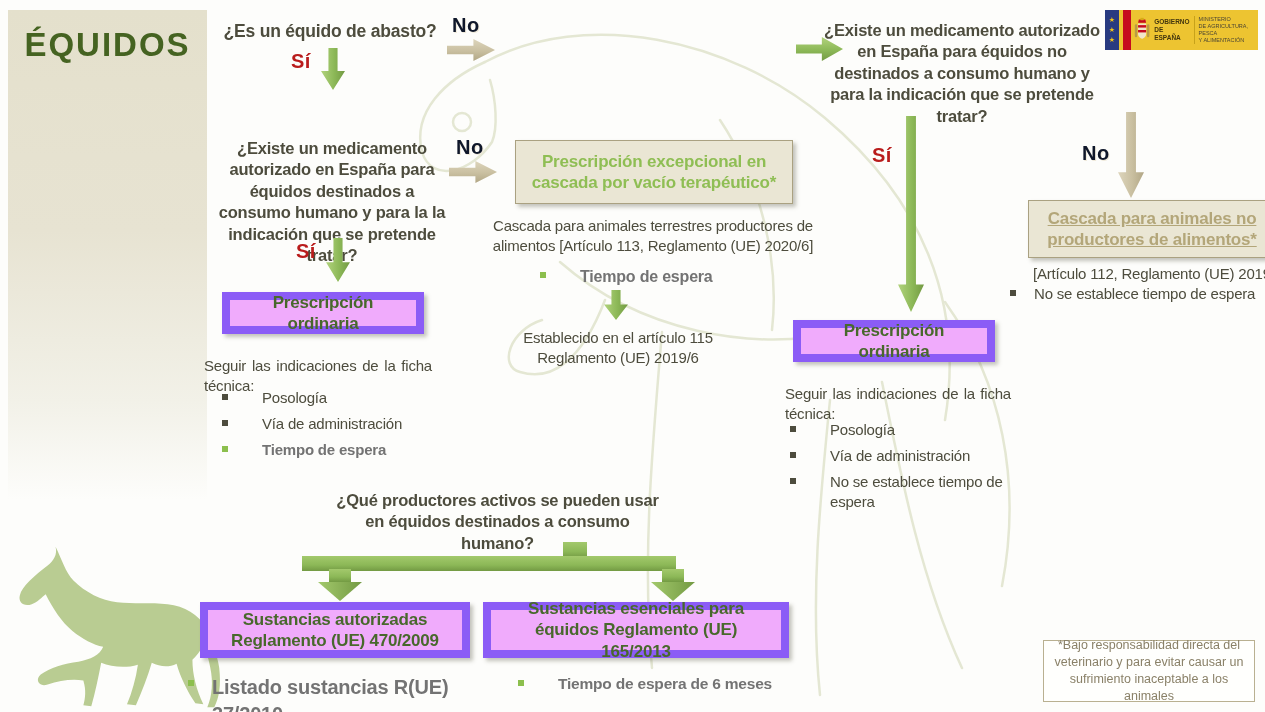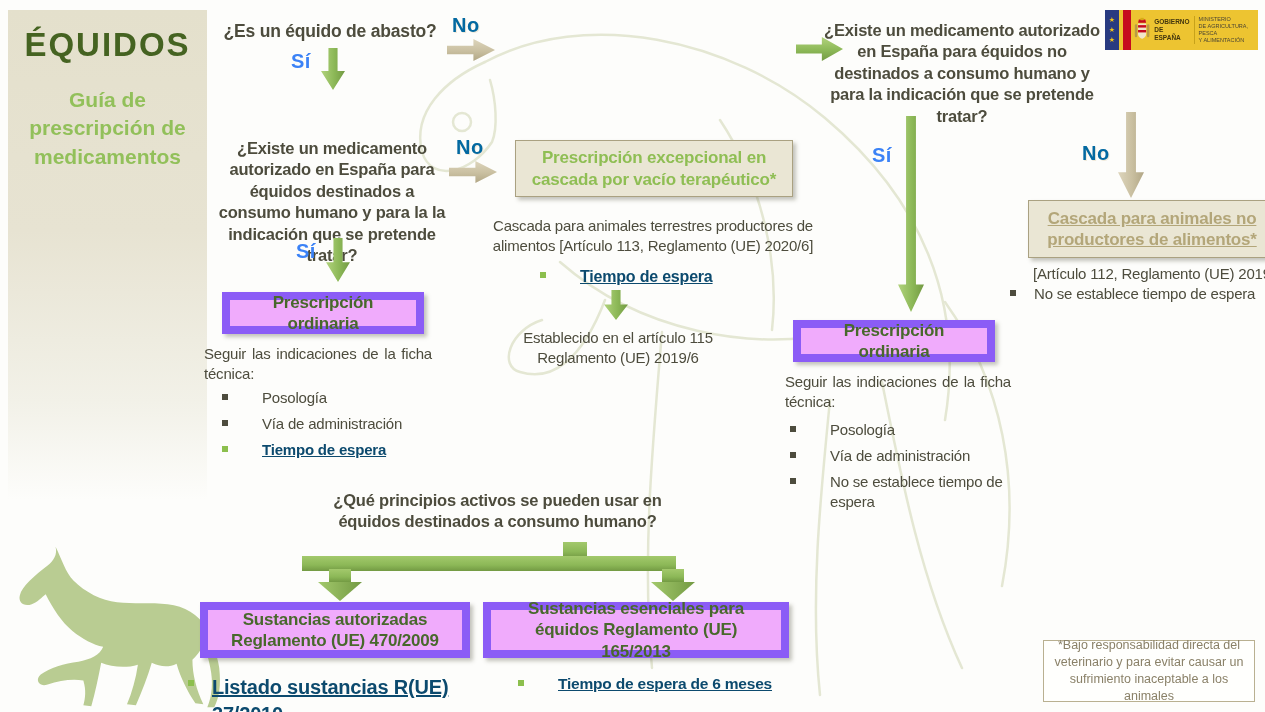--- a/index.html
+++ b/index.html
@@ -19,26 +19,26 @@
   #sidebar .title{
     margin:16px 4px 0 4px;font-size:33px;font-weight:bold;letter-spacing:2px;color:#456321;
   }
   #sidebar .subtitle{
     margin:22px auto 0 auto;width:178px;font-size:21px;line-height:1.35;font-weight:bold;color:#92c05a;
   }
   
   .q{font-weight:bold;font-size:16.5px;line-height:1.3;text-align:center;letter-spacing:-0.2px;color:#4d4c3d;}
   .body-t{font-size:15px;line-height:1.35;letter-spacing:-0.2px;color:#4d4c3d;}
   .center{text-align:center;}
-  .justify{text-align:justify;}
-  .green-t{color:#0c4a6e;font-weight:bold;text-decoration:underline;}
+  .justify{text-align:justify;margin-top:12px;}
+  .green-t{color:#737373;font-weight:bold;}
   
   .lbl{font-size:20px;font-weight:bold;letter-spacing:0.5px;}
-  .lbl.si{color:#3b82f6;}
-  .lbl.no{color:#0369a1;text-shadow:1px 1px 0 #efe9da;}
+  .lbl.si{color:#b91c1c;}
+  .lbl.no{color:#0f172a;text-shadow:1px 1px 0 #efe9da;}
   
   .a-down{background:linear-gradient(90deg,#b2d37d 0%,#8cb857 55%,#739a43 100%);
     clip-path:polygon(31% 0,69% 0,69% var(--h,55%),100% var(--h,55%),50% 100%,0 var(--h,55%),31% var(--h,55%));}
   .a-right{background:linear-gradient(180deg,#b2d37d 0%,#8cb857 55%,#739a43 100%);
     clip-path:polygon(0 31%,var(--w,55%) 31%,var(--w,55%) 0,100% 50%,var(--w,55%) 100%,var(--w,55%) 69%,0 69%);}
   .tan.a-down{background:linear-gradient(90deg,#ddd5bc 0%,#c9bfa0 55%,#b1a685 100%);}
   .tan.a-right{background:linear-gradient(180deg,#ddd5bc 0%,#c9bfa0 55%,#b1a685 100%);}
   .seg{background:linear-gradient(180deg,#a3c96c 0%,#8cb857 60%,#739a43 100%);}
   .seg-head{background:linear-gradient(90deg,#a3c96c,#739a43);clip-path:polygon(0 0,100% 0,50% 100%);}
   
@@ -86,21 +86,20 @@
       <path d="M262,332 C252,450 242,560 252,668"></path>
       <path d="M430,400 C420,500 410,600 420,695"></path>
       <path d="M482,382 C502,482 522,582 562,668"></path>
       <path d="M545,302 C602,382 622,482 602,586"></path>
       <path d="M320,120 C360,180 380,260 372,330"></path>
     </g>
   </svg>
 
   <div id="sidebar">
     <div class="title">ÉQUIDOS</div>
-    <div class="subtitle">Guía de prescripción de medicamentos</div>
   </div>
 
   <svg class="abs" style="left:6px;top:540px;width:238px;height:170px;" viewBox="0 0 240 170">
     <path fill="#b9cc92" d="M50,6 C52,14 48,20 42,25 C29,35 16,46 14,55 C12,62 18,67 26,64 C32,62 36,57 40,54
       C47,68 56,82 67,91 C77,99 88,105 98,107 C95,115 85,120 73,122 C59,124 44,128 35,135 C29,140 33,148 42,145
       C54,141 67,139 78,141 C81,151 80,159 78,166 L86,167 C90,153 93,138 96,123 C106,127 120,129 133,125
       C131,139 127,153 122,165 L131,166 C137,152 143,137 147,123 C155,127 164,128 172,124 C176,138 183,152 191,164
       L199,165 C192,150 188,135 188,120 C197,112 203,100 202,88 C194,74 180,66 163,64 C146,62 128,64 112,62
       C96,60 80,52 68,40 C60,32 56,18 50,6 Z"></path>
     <path fill="#b9cc92" d="M198,96 C208,102 213,114 215,128 C217,146 215,158 210,168 L203,168 C208,156 209,142 206,128 C204,116 200,106 194,100 Z"></path>
@@ -139,21 +138,21 @@
   <span class="abs lbl no" style="left:452px;top:14px;">No</span>
   <div class="abs a-right tan" style="left:447px;top:39px;width:48px;height:22px;--w:55%;"></div>
 
   <div class="abs a-right" style="left:796px;top:37px;width:47px;height:24px;--w:55%;"></div>
   <div class="abs q" style="left:822px;top:20px;width:280px;">¿Existe un medicamento autorizado en España para équidos no destinados a consumo humano y para la indicación que se pretende tratar?</div>
 
   <div class="abs q" style="left:212px;top:114px;width:240px;margin-top:24px;">¿Existe un medicamento autorizado en España para équidos destinados a consumo humano y para  la la indicación que se pretende tratar?</div>
 
   <span class="abs lbl no" style="left:456px;top:136px;">No</span>
   <div class="abs a-right tan" style="left:449px;top:161px;width:48px;height:22px;--w:55%;"></div>
-  <div class="abs box box-beige" style="left:515px;top:140px;width:278px;height:57px;">Prescripción excepcional en cascada por vacío terapéutico*</div>
+  <div class="abs box box-beige" style="left:515px;top:140px;width:278px;height:64px;">Prescripción excepcional en cascada por vacío terapéutico*</div>
 
   <div class="abs body-t center" style="left:478px;top:216px;width:350px;">Cascada para animales terrestres productores de alimentos [Artículo 113, Reglamento (UE) 2020/6]</div>
   <div class="row" style="left:540px;top:266px;">
     <span class="marker m-green"></span>
     <span class="txt body-t green-t" style="font-size:16px;">Tiempo de espera</span>
   </div>
   <div class="abs a-down" style="left:604px;top:290px;width:24px;height:30px;--h:48%;"></div>
   <div class="abs body-t center" style="left:518px;top:328px;width:200px;">Establecido en el artículo 115 Reglamento (UE) 2019/6</div>
 
   <span class="abs lbl si" style="left:296px;top:240px;">Sí</span>
@@ -193,21 +192,21 @@
   </div>
   <div class="row" style="left:790px;top:446px;width:220px;">
     <span class="marker m-dark"></span>
     <span class="txt body-t">Vía de administración</span>
   </div>
   <div class="row" style="left:790px;top:472px;width:215px;">
     <span class="marker m-dark"></span>
     <span class="txt body-t">No se establece tiempo de espera</span>
   </div>
 
-  <div class="abs q" style="left:330px;top:490px;width:335px;">¿Qué principios activos se pueden usar en équidos destinados a consumo humano?</div>
+  <div class="abs q" style="left:330px;top:490px;width:335px;">¿Qué productores activos se pueden usar en équidos destinados a consumo humano?</div>
   <div>
     <div class="abs seg" style="left:563px;top:542px;width:24px;height:16px;"></div>
     <div class="abs seg" style="left:302px;top:556px;width:374px;height:15px;"></div>
     <div class="abs seg" style="left:329px;top:569px;width:22px;height:13px;"></div>
     <div class="abs seg-head" style="left:318px;top:582px;width:44px;height:19px;"></div>
     <div class="abs seg" style="left:662px;top:569px;width:22px;height:13px;"></div>
     <div class="abs seg-head" style="left:651px;top:582px;width:44px;height:19px;"></div>
   </div>
 
   <div class="abs box box-green" style="left:200px;top:602px;width:270px;height:56px;">Sustancias autorizadas Reglamento (UE) 470/2009</div>

